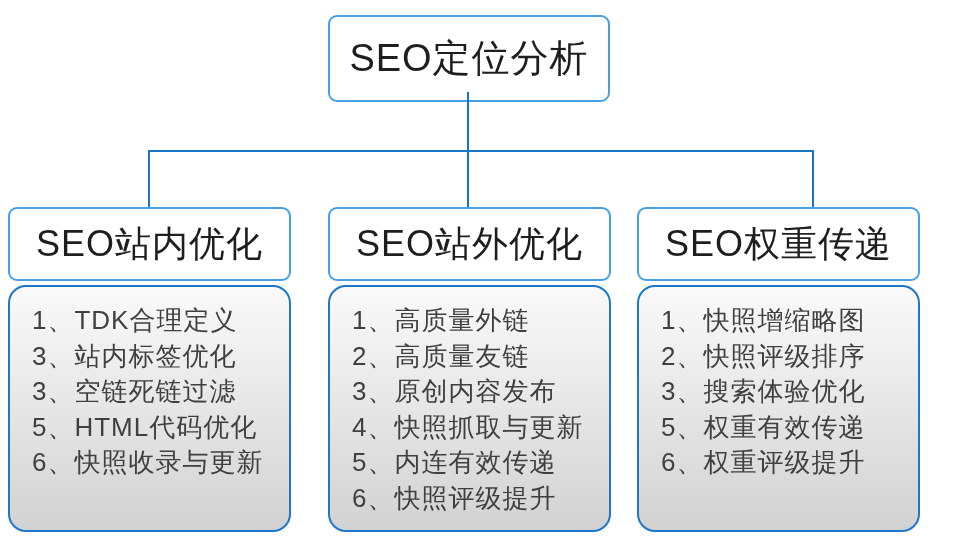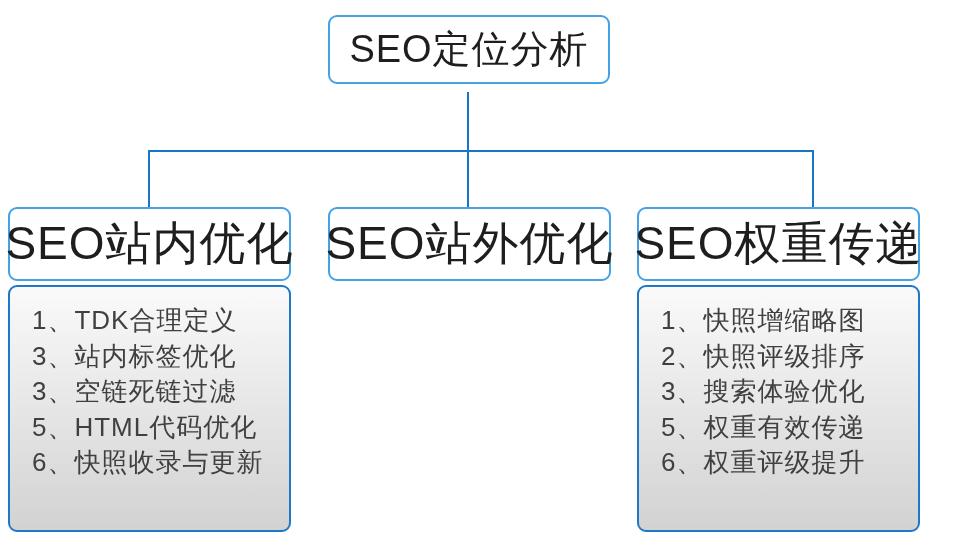--- a/index.html
+++ b/index.html
@@ -7,21 +7,21 @@
     position: relative;
     width: 960px;
     height: 550px;
     background: #ffffff;
     overflow: hidden;
     font-family: "Liberation Sans", sans-serif;
   }
   .root-box {
     position: absolute;
     left: 328px; top: 15px;
-    width: 282px; height: 69px;
+    width: 282px; height: 87px;
     box-sizing: border-box;
     background: #ffffff;
     border: 2px solid var(--header-border, #46a0e4);
     border-radius: 9px;
     display: flex; align-items: center; justify-content: center;
     font-size: 38px;
     color: var(--heading-text, #1e1e1e);
     letter-spacing: 1px;
     white-space: nowrap;
   }
@@ -29,31 +29,31 @@
   .line.v { width: 2px; }
   .line.h { height: 2px; }
   .col { position: absolute; top: 207px; width: 283px; }
   .col-header {
     height: 74px;
     box-sizing: border-box;
     background: #ffffff;
     border: 2px solid var(--header-border, #46a0e4);
     border-radius: 9px;
     display: flex; align-items: center; justify-content: center;
-    font-size: 46px;
+    font-size: 36px;
     color: var(--heading-text, #1e1e1e);
     letter-spacing: 1px;
     white-space: nowrap;
   }
   .col-list {
     margin-top: 4px;
     height: 247px;
     box-sizing: border-box;
     border: 2px solid var(--list-border, #1e78c8);
-    border-radius: 9px;
+    border-radius: 18px;
     background: linear-gradient(180deg, var(--list-bg-top, #fafafa) 0%, var(--list-bg-bottom, #d2d2d2) 100%);
     padding: 16px 0 0 22px;
     overflow: hidden;
   }
   .item {
     height: 35.5px;
     line-height: 35.5px;
     font-size: 26px;
     color: var(--item-text, #404040);
     letter-spacing: 1px;
@@ -85,20 +85,28 @@
       <div class="item">3、空链死链过滤</div>
       <div class="item">5、HTML代码优化</div>
       <div class="item">6、快照收录与更新</div>
     </div>
   </div>
 
   <div class="col" style="left:328px;">
     <div class="col-header">
       <span>SEO站外优化</span>
     </div>
+    <div class="col-list">
+      <div class="item">1、高质量外链</div>
+      <div class="item">2、高质量友链</div>
+      <div class="item">3、原创内容发布</div>
+      <div class="item">4、快照抓取与更新</div>
+      <div class="item">5、内连有效传递</div>
+      <div class="item">6、快照评级提升</div>
+    </div>
   </div>
 
   <div class="col" style="left:637px;">
     <div class="col-header">
       <span>SEO权重传递</span>
     </div>
     <div class="col-list">
       <div class="item">1、快照增缩略图</div>
       <div class="item">2、快照评级排序</div>
       <div class="item">3、搜索体验优化</div>

